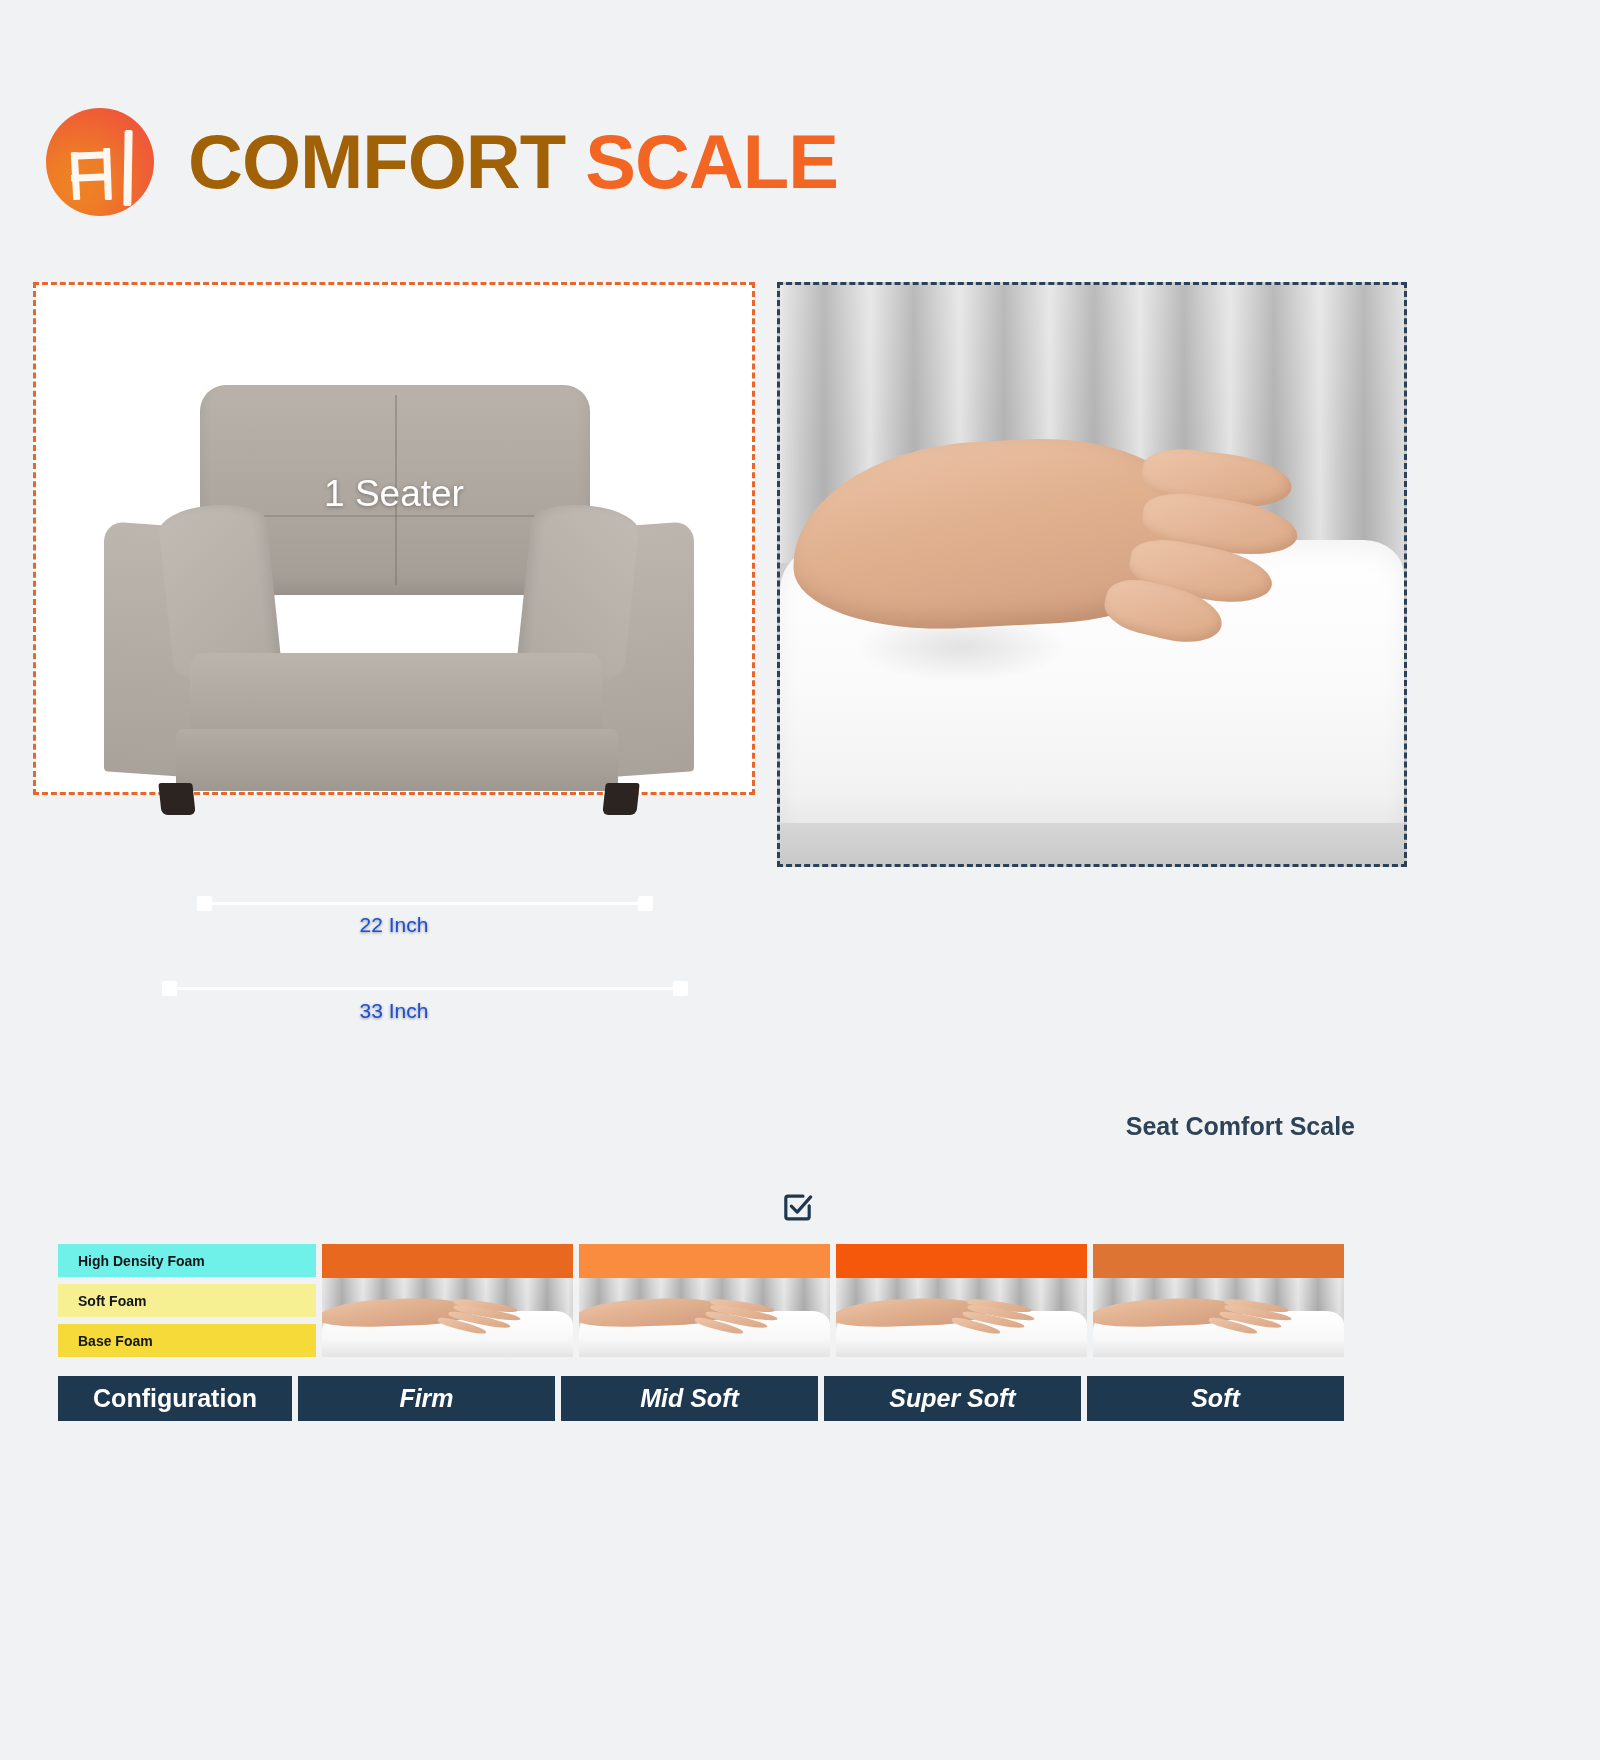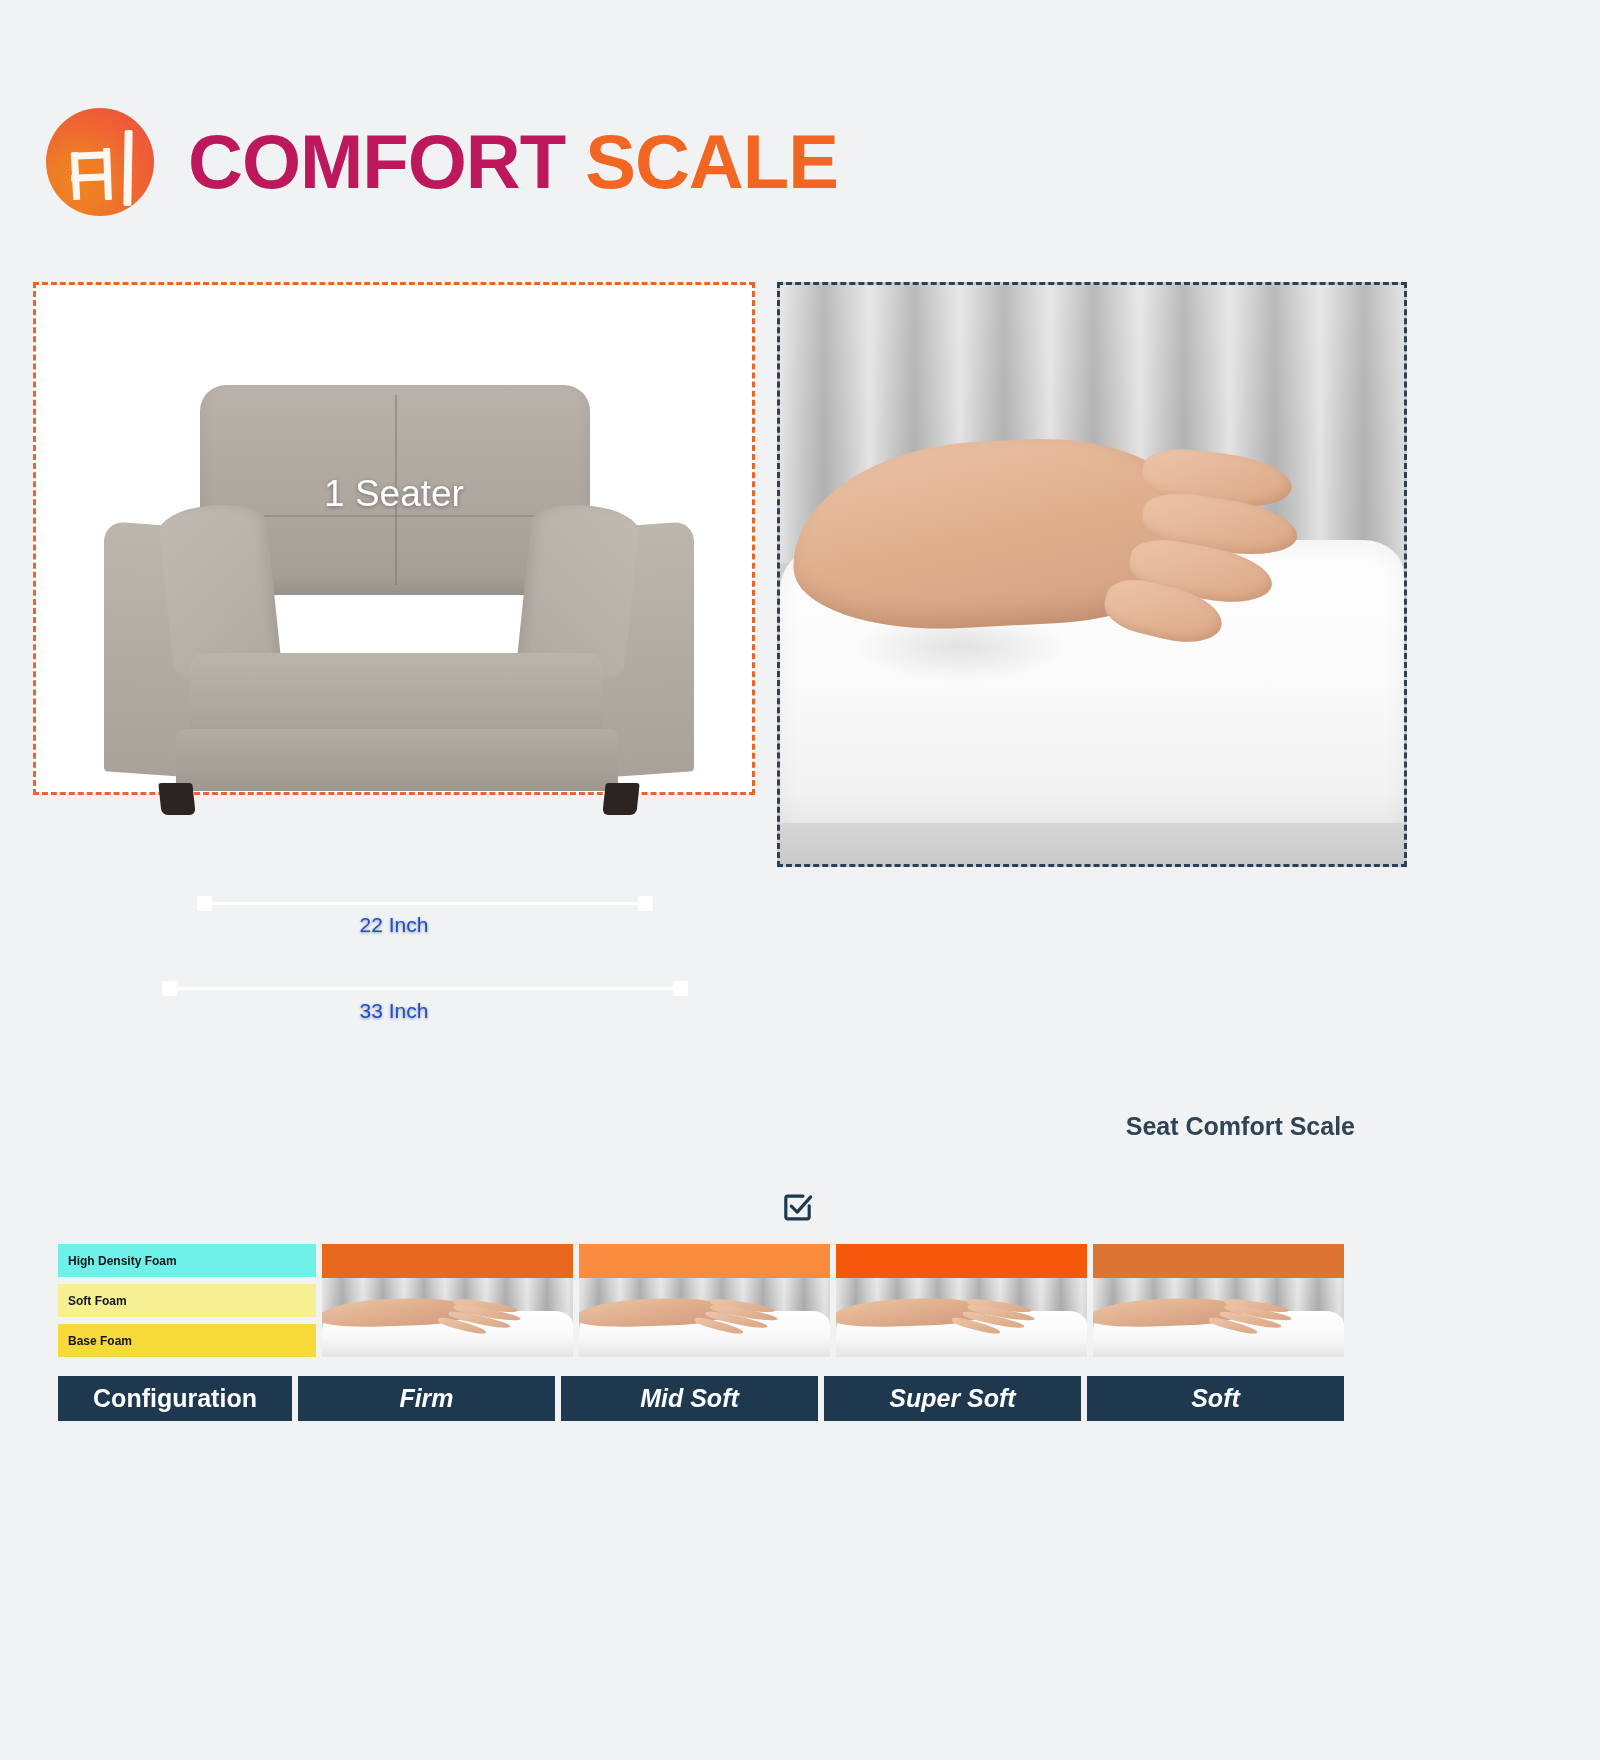--- a/index.html
+++ b/index.html
@@ -18,21 +18,21 @@
     background: radial-gradient(circle at 30% 70%, #ef8324 0%, #ee7d26 25%, #ef5f35 65%, #ee4b3e 100%);
     position: relative; flex: none;
   }
   .logo-badge .glyph-h1 { position: absolute; left: 25px; top: 44px; width: 38px; height: 7px; background: #fdf7f2; border-radius: 1px; transform: rotate(-2deg); }
   .logo-badge .glyph-h2 { position: absolute; left: 25px; top: 66px; width: 38px; height: 7px; background: #fdf7f2; border-radius: 1px; transform: rotate(-2deg); }
   .logo-badge .glyph-v1 { position: absolute; left: 26px; top: 44px; width: 7px; height: 48px; background: #fdf7f2; border-radius: 1px; transform: rotate(-3deg); }
   .logo-badge .glyph-v2 { position: absolute; left: 58px; top: 40px; width: 7px; height: 52px; background: #fdf7f2; border-radius: 1px; transform: rotate(-2deg); }
   .logo-badge .glyph-v3 { position: absolute; left: 78px; top: 22px; width: 8px; height: 76px; background: #fdf7f2; border-radius: 2px; transform: rotate(1deg); }
 
   .title { font-size: 76px; font-weight: 700; letter-spacing: -1px; line-height: 1; white-space: nowrap; }
-  .title .t-dark { color: #be185d; }
+  .title .t-dark { color: #a16207; }
   .title .t-orange { color: #f26522; }
 
   
   .panel-left {
     position: absolute; left: 33px; top: 282px; width: 722px; height: 513px;
     border: 3px dashed #e8662a; background: #ffffff;
   }
   .panel-right {
     position: absolute; left: 777px; top: 282px; width: 630px; height: 585px;
     border: 3px dashed #2b4159; overflow: hidden; background: #cfcfcf;
@@ -166,22 +166,22 @@
     font-size: 25px; font-weight: 700; color: #2e4356; white-space:nowrap;
   }
   .check-icon { position:absolute; left: 781px; top: 1190px; width: 33px; height: 33px; }
 
   .table-wrap { position: absolute; left: 58px; top: 1244px; width: 1286px; }
 
   .grid-row { display: flex; gap: 6px; align-items: stretch; }
   .legend-col { width: 258px; flex: none; }
 
   .legend-cell {
-    height: 33px; display:flex; align-items:center; padding-left: 10px;
-    font-size: 12px; font-weight: 700; color: #12161a;
+    height: 33px; display:flex; align-items:center; padding-left: 20px;
+    font-size: 14px; font-weight: 700; color: #12161a;
     margin-bottom: 7px;
   }
   .legend-hd   { background: #6ff0e8; }
   .legend-soft { background: #f7f093; }
   .legend-base { background: #f6da3a; }
 
   .cols-area { display:flex; gap: 6px; flex: 1; }
   .comfort-col { flex: 1; position: relative; overflow: hidden; background:#d9d9d9; height: 113px; }
   .cc-orange { height: 34px; width: 100%; }
   .cc-photo { position: absolute; left:0; right:0; top: 34px; bottom: 0; overflow:hidden; }

